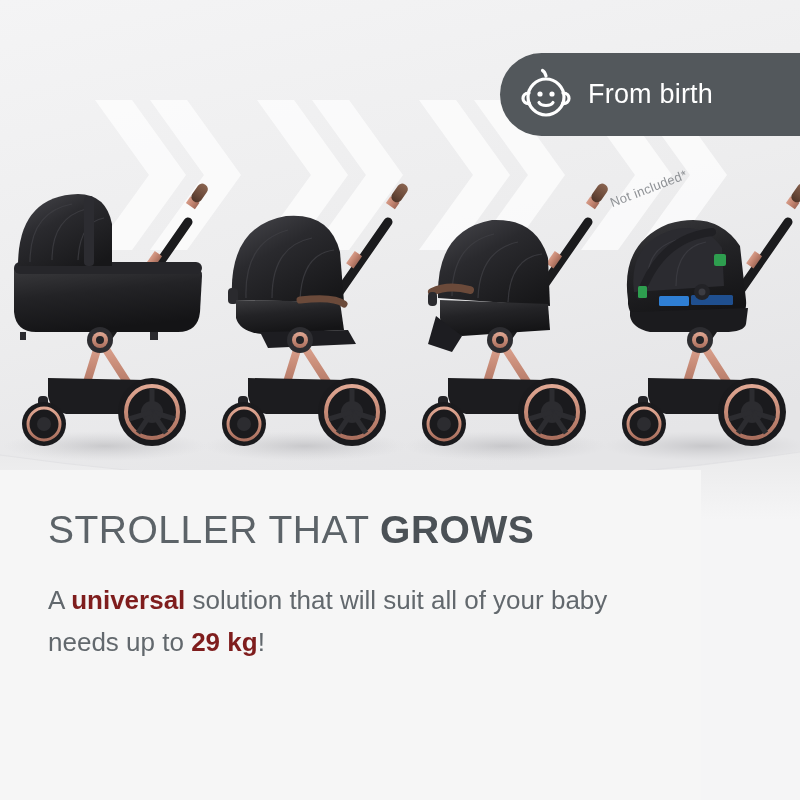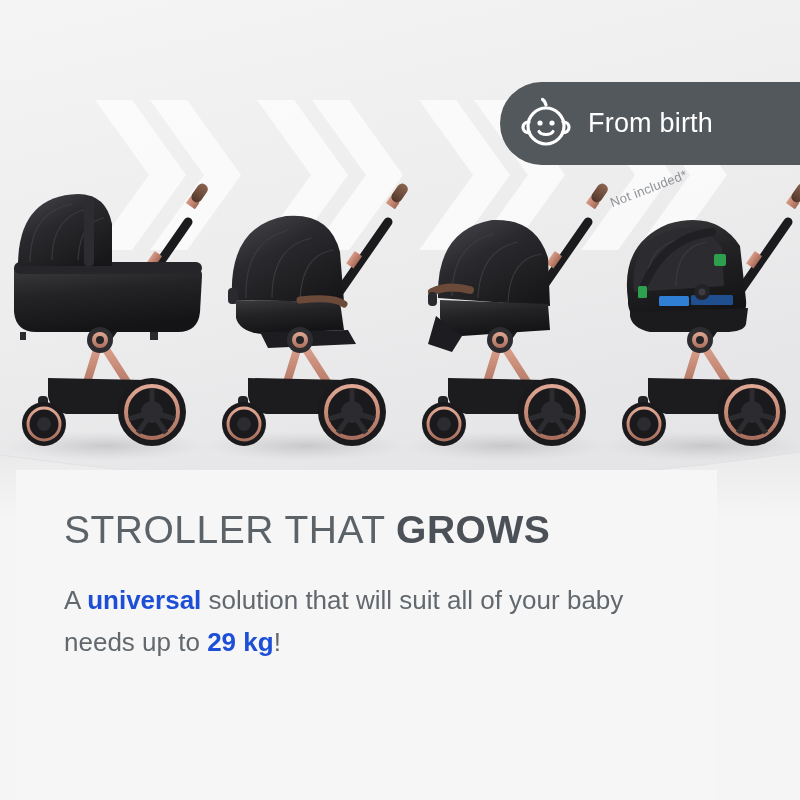--- a/index.html
+++ b/index.html
@@ -15,42 +15,42 @@
   
   .photo-area {
     position:absolute; left:0; top:0; width:800px; height:520px;
     overflow:hidden;
     background:linear-gradient(175deg,#f2f2f3 0%,#ececed 45%,#e9e9ea 75%,#e6e6e7 100%);
   }
   .photo-svg { position:absolute; left:0; top:0; }
 
   
   .text-area {
-    position:absolute; left:16px; bottom:0; width:701px; height:330px;
+    position:absolute; left:0; bottom:0; width:701px; height:330px;
     background:#f6f6f6;
   }
   .headline {
     position:absolute; left:48px; top:38px;
     font-size:39px; letter-spacing:0.5px; color:#5c6368;
     font-weight:300; white-space:nowrap;
   }
   .headline b { font-weight:700; color:#4b5156; }
   .body-copy {
     position:absolute; left:48px; top:109px;
     font-size:26px; line-height:42px; color:#62686d; font-weight:300;
     max-width:580px;
   }
-  .body-copy b { font-weight:700; color:#1d4ed8; }
+  .body-copy b { font-weight:700; color:#7f1d1d; }
 
   
   .badge {
     position:absolute; left:500px; top:53px; width:300px; height:83px;
     background:#53585c;
     border-radius:42px 0 0 42px;
-    display:flex; align-items:center;margin-top:29px;
+    display:flex; align-items:center;
   }
   .badge-icon { width:56px; height:56px; margin-left:18px; flex:0 0 auto; }
   .badge-text {
     margin-left:14px; color:#ffffff; font-weight:300;
     font-size:27px; line-height:33px; letter-spacing:0.2px;
   }
   .badge-text b { font-weight:700; }
 
   
   .not-included {

